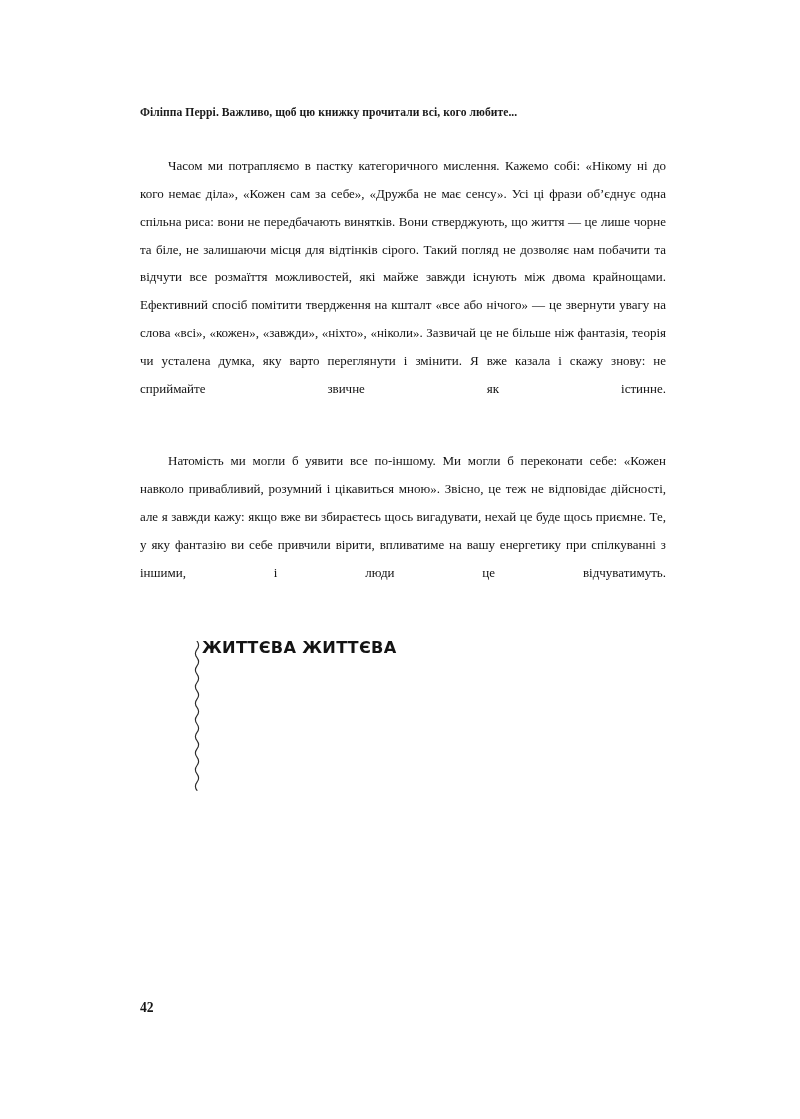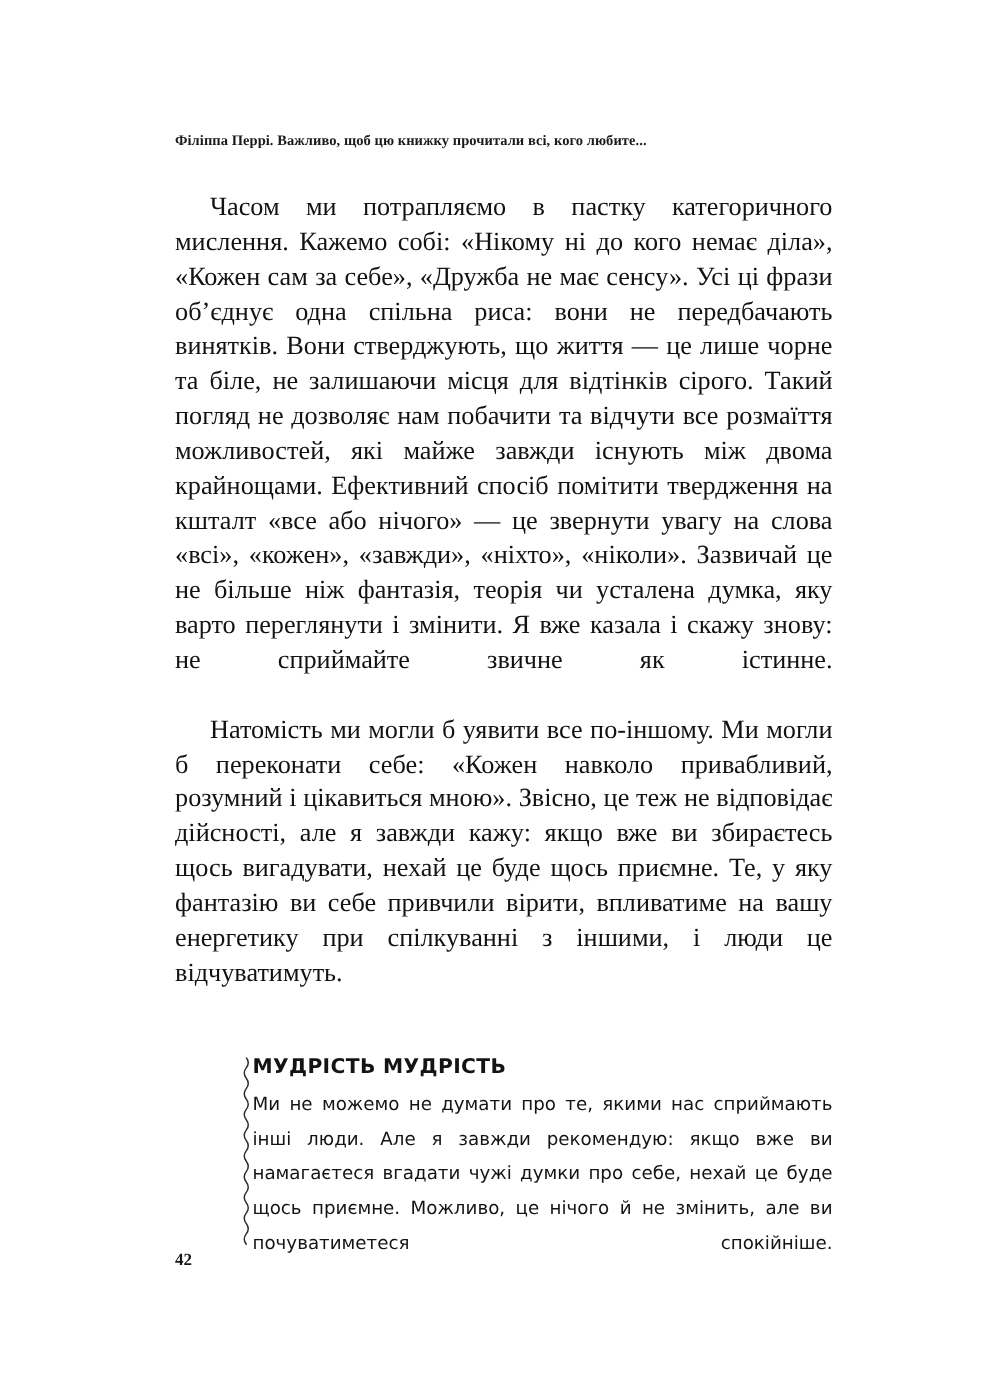--- a/index.html
+++ b/index.html
@@ -33,32 +33,32 @@
   
   .text-column {
     position: absolute;
     left: 140px;
     top: 152px;
     width: 526px;
   }
 
   .body-par {
     font-family: "Liberation Serif", "DejaVu Serif", serif;
-    font-size: 21px;
+    font-size: 13px;
     line-height: 27.85px;
     color: #121212;
     margin: 0;
     text-align: justify;
     text-justify: inter-word;
     text-indent: 28px;
     hyphens: manual;
     -webkit-hyphens: manual;
   }
   .body-par + .body-par {
-    margin-top: 0;
+    margin-top: 17px;
   }
   .body-par.no-indent { text-indent: 0; }
 
   
   .body-par::after {
     content: "";
     display: inline-block;
     width: 100%;
   }
 
@@ -138,23 +138,22 @@
                    q3.2 4.15 0 8.3 q-3.2 4.15 0 8.3
                    q3.2 4.15 0 8.3 q-3.2 4.15 0 8.3
                    q3.2 4.15 0 8.3 q-3.2 4.15 0 8.3
                    q3.2 4.15 0 8.3 q-3.2 4.15 0 8.3
                    q3.2 4.15 0 8.3 q-3.2 4.15 0 8.3
                    q3.2 4.15 0 8.3 q-3.2 4.15 0 8.3
                    q3.2 4.15 0 8.3 q-3.2 4.15 0 8.3" fill="none" stroke="#2b2b2b" stroke-width="1.15" stroke-linecap="round"></path>
         </svg>
       </div>
 
-      <h3 class="callout-title">МУДРІСТЬ МУДРІСТЬ</h3>
+      <h3 class="callout-title">ЖИТТЄВА ЖИТТЄВА</h3>
 
-      <p class="callout-body">Ми не можемо не думати про те, якими нас сприймають інші люди. Але я завжди рекомендую: якщо вже ви намагаєтеся вгадати чужі думки про себе, нехай це буде щось приємне. Можливо, це нічого й не змінить, але ви почуватиметеся спокійніше.</p>
     </div>
 
 
   </div>
 
   <div class="folio">42</div>
 
 </div>
 
 </body></html>

